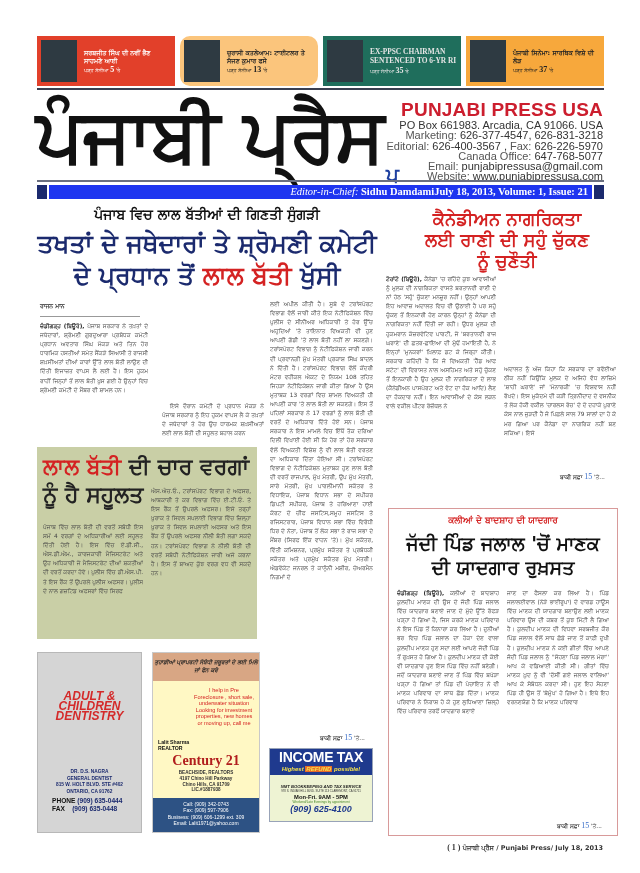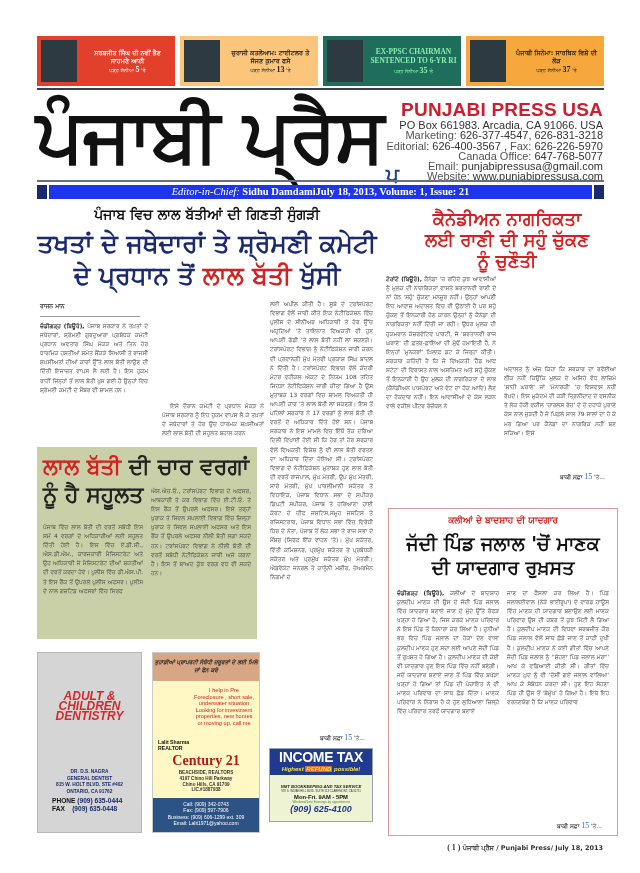--- a/index.html
+++ b/index.html
@@ -1,44 +1,44 @@
 <!DOCTYPE html>
 <html><head>
 <meta charset="utf-8">
 <style>
   * { box-sizing: border-box; margin: 0; padding: 0; }
   html, body { width: 640px; height: 873px; background: #ffffff; overflow: hidden; }
   body { position: relative; font-family: "DejaVu Sans", sans-serif; color: #222; }
 
   
-  .teasers { position: absolute; top: 36px; left: 37px; width: 567px; height: 50px; display: flex; gap: 5px; text-align: center; }
+  .teasers { position: absolute; top: 36px; left: 37px; width: 567px; height: 50px; display: flex; gap: 5px; }
   .teaser { flex: 1; display: flex; align-items: center; padding: 4px; height: 50px; }
   .teaser .thumb { width: 36px; height: 42px; background: #2e3a42; flex: 0 0 36px; }
   .teaser .t-text { margin-left: 7px; font-size: 6.4px; line-height: 8px; font-weight: bold; }
   .teaser .t-page { font-size: 5px; font-weight: normal; margin-top: 1px; }
   .teaser .t-page b { font-family: "Liberation Serif", serif; font-size: 8px; }
   .teaser.red { background: #e2402a; color: #fff; }
-  .teaser.peach { background: #fbc57c; color: #222; }
-  .teaser.green { background: #1f6e5c; color: #86efac; }
+  .teaser.peach { background: #fbc57c; color: #222; border-radius: 10px; }
+  .teaser.green { background: #1f6e5c; color: #e5e5e5; }
   .teaser.green .t-text { font-family: "Liberation Serif", serif; font-size: 7.4px; line-height: 9px; }
   .teaser.orange { background: #f7a83c; color: #222; }
   .rule-top { position: absolute; top: 88px; left: 37px; width: 567px; height: 2px; background: #3a3f50; }
 
   
   .masthead-title { position: absolute; top: 92px; left: 36px; font-size: 74px; font-weight: bold; letter-spacing: -1px; color: #111; line-height: 86px; font-family: "DejaVu Sans", sans-serif; }
   .mast-logo { position: absolute; top: 163px; left: 386px; font-size: 20px; color: #1e40a0; font-weight: bold; }
   .press-info { position: absolute; top: 100px; right: 37px; text-align: right; }
   .press-name { font-family: "Liberation Sans", sans-serif; font-weight: bold; font-size: 19px; color: #cc1e2e; line-height: 20px; letter-spacing: 0.2px; }
   .press-line { font-family: "Liberation Sans", sans-serif; font-size: 11px; line-height: 10.3px; color: #333; }
   .press-line .lbl { color: #555; }
 
   .rule-mid { position: absolute; top: 180px; left: 37px; width: 567px; height: 2px; background: #6a6f80; }
   .blue-bar { position: absolute; top: 185px; left: 37px; width: 567px; height: 14px; }
   .blue-bar .sq-left { position: absolute; left: 0; top: 0; width: 10px; height: 14px; background: #1b2a6e; }
-  .blue-bar .bar { position: absolute; left: 12px; top: 0; right: 12px; height: 14px; background: #1e35f0; color: #fff; font-family: "Liberation Serif", serif; font-size: 10.5px; line-height: 14px; padding: 0 4px; display: flex; justify-content: center; }
+  .blue-bar .bar { position: absolute; left: 12px; top: 0; right: 12px; height: 14px; background: #1e35f0; color: #fff; font-family: "Liberation Serif", serif; font-size: 10.5px; line-height: 14px; padding: 0 4px; display: flex; justify-content: flex-end; }
   .blue-bar .sq-right { position: absolute; right: 0; top: 0; width: 10px; height: 14px; background: #1b2a6e; }
   .blue-bar .bar i { font-style: italic; font-weight: normal; }
   .blue-bar .bar b { font-weight: bold; }
 
   
   .lead-kicker { position: absolute; top: 206px; left: 37px; width: 340px; text-align: center; font-size: 14px; font-weight: bold; color: #111; }
   .lead-head { position: absolute; top: 228px; left: 32px; width: 350px; text-align: center; font-size: 25px; font-weight: bold; color: #1b2a6e; line-height: 32px; }
   .lead-head .red { color: #d42222; }
   .byline { position: absolute; top: 302px; left: 40px; width: 100px; font-size: 6px; font-weight: bold; border-bottom: 1px solid #999; padding-bottom: 6px; color: #333; }
 

